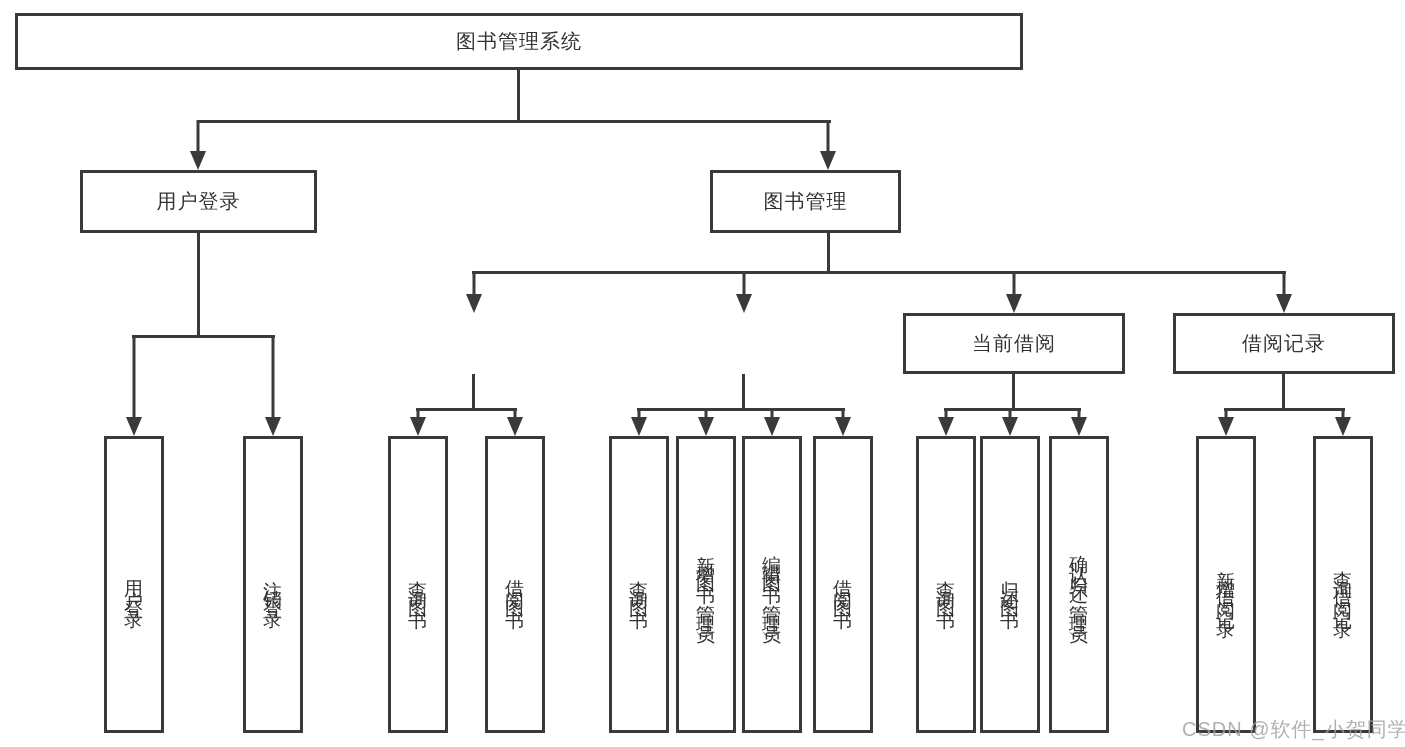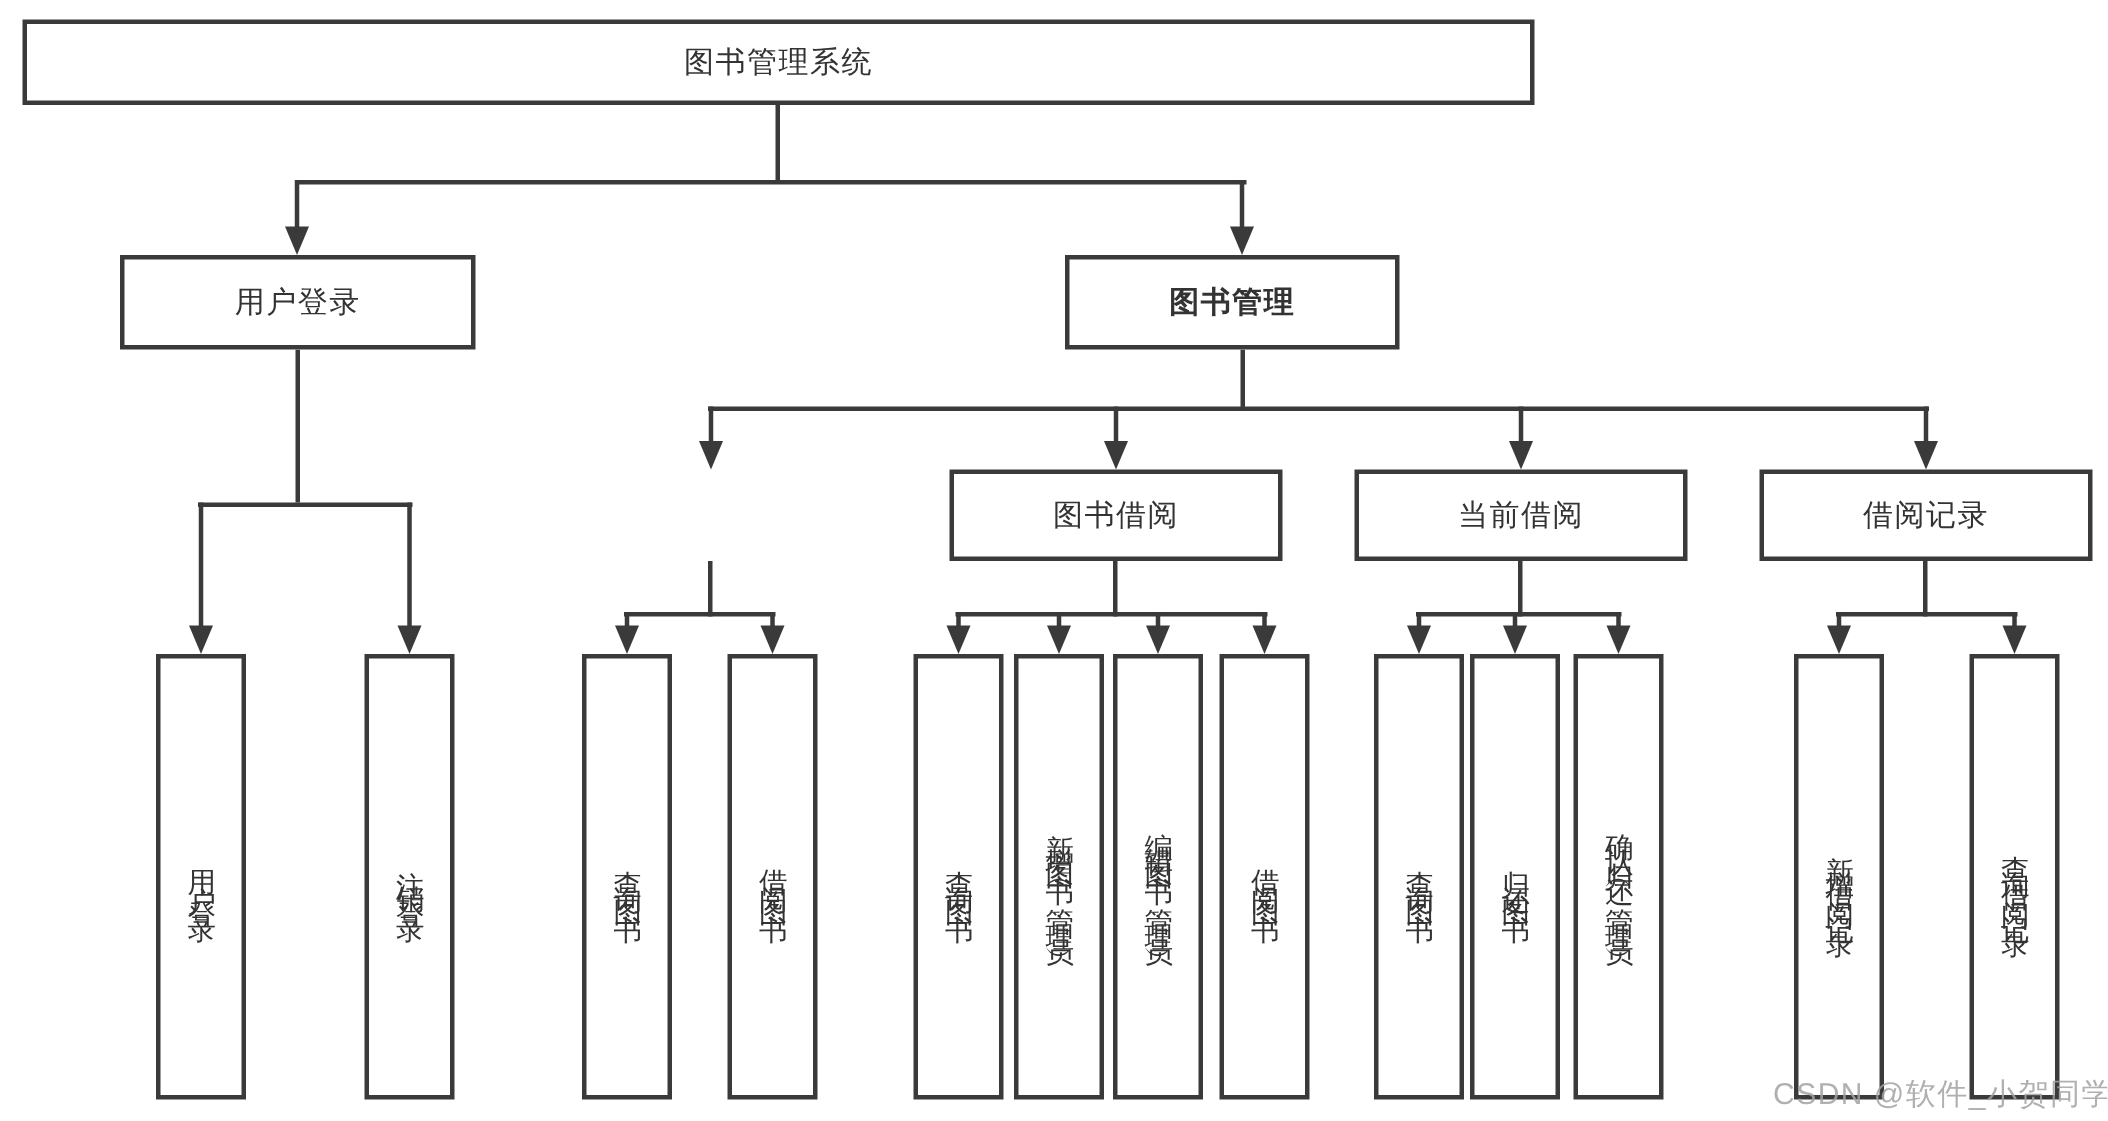--- a/index.html
+++ b/index.html
@@ -100,21 +100,21 @@
       <div class="tri"></div>
     </div>
   <div class="arrow" style="left:820px;top:120px;height:50px;">
       <div class="stem"></div>
       <div class="tri"></div>
     </div>
 
   <div class="node" style="left:80px;top:170px;width:237px;height:63px;">
     <span>用户登录</span>
   </div>
-  <div class="node" style="left:710px;top:170px;width:223px;height:63px;font-weight:bold;">
+  <div class="node" style="left:710px;top:170px;width:191px;height:63px;">
     <span>图书管理</span>
   </div>
 
   <div class="vline" style="left:197px;top:233px;height:102px;"></div>
   <div class="hline" style="left:132px;top:335px;width:143px;"></div>
   <div class="arrow" style="left:126px;top:335px;height:101px;">
       <div class="stem"></div>
       <div class="tri"></div>
     </div>
   <div class="arrow" style="left:265px;top:335px;height:101px;">
@@ -134,23 +134,20 @@
     </div>
   <div class="arrow" style="left:1006px;top:271px;height:42px;">
       <div class="stem"></div>
       <div class="tri"></div>
     </div>
   <div class="arrow" style="left:1276px;top:271px;height:42px;">
       <div class="stem"></div>
       <div class="tri"></div>
     </div>
 
-  <div class="node" style="left:633px;top:313px;width:222px;height:61px;">
-    <span>图书借阅</span>
-  </div>
   <div class="node" style="left:903px;top:313px;width:222px;height:61px;">
     <span>当前借阅</span>
   </div>
   <div class="node" style="left:1173px;top:313px;width:222px;height:61px;">
     <span>借阅记录</span>
   </div>
 
   <div class="vline" style="left:472px;top:374px;height:37px;"></div>
   <div class="hline" style="left:416px;top:408px;width:101px;"></div>
   <div class="arrow" style="left:410px;top:408px;height:28px;">

